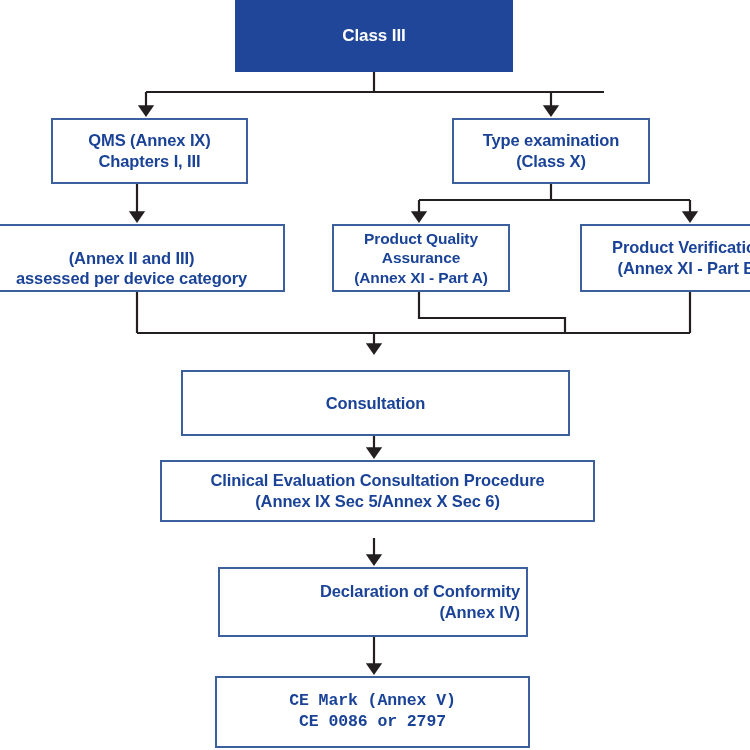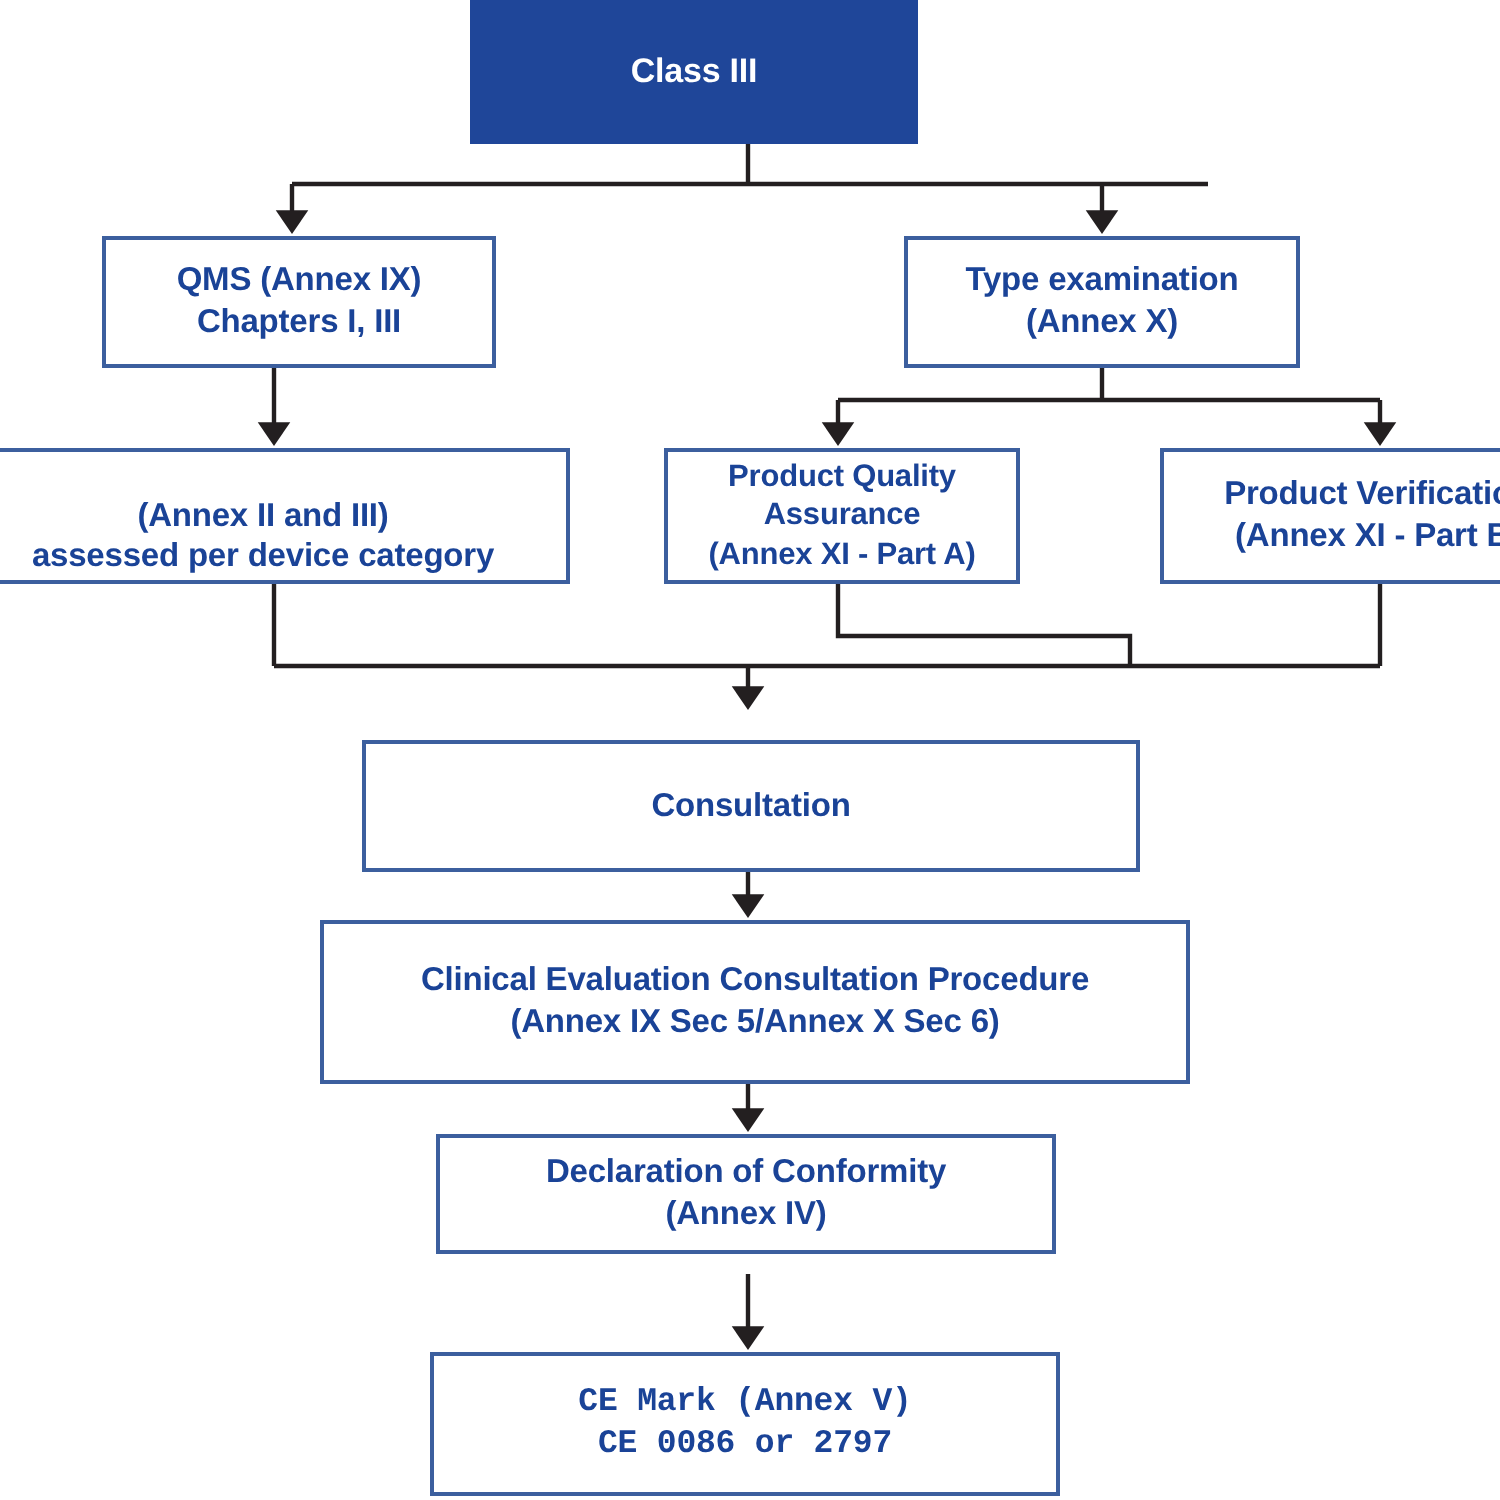--- a/index.html
+++ b/index.html
@@ -85,35 +85,35 @@
       <path d="M374,333 L374,348" marker-end="url(#arrowhead)"></path>
 
       <path d="M374,430 L374,452" marker-end="url(#arrowhead)"></path>
 
       <path d="M374,538 L374,559" marker-end="url(#arrowhead)"></path>
 
       <path d="M374,637 L374,668" marker-end="url(#arrowhead)"></path>
     </g>
   </svg>
 
-  <div class="node node-filled" style="left:235px; top:0px; width:224px; height:72px;">
+  <div class="node node-filled" style="left:235px; top:0px; width:278px; height:72px;">
     <span class="node-text">Class III</span>
   </div>
 
   <div class="node node-outline" style="left:51px; top:118px; width:197px; height:66px;">
     <span class="node-text">
       <span>QMS (Annex IX)</span><br>
       <span>Chapters I, III</span>
     </span>
   </div>
 
   <div class="node node-outline" style="left:452px; top:118px; width:198px; height:66px;">
     <span class="node-text">
       <span>Type examination</span><br>
-      <span>(Annex X)</span>
+      <span>(Class X)</span>
     </span>
   </div>
 
   <div class="node node-outline" style="left:-22px; top:224px; width:307px; height:68px;">
     <span class="node-text">
       <br>
       <span>(Annex II and III)</span><br>
       <span>assessed per device category</span>
     </span>
   </div>
@@ -130,28 +130,28 @@
     <span class="node-text">
       <span>Product Verification</span><br>
       <span>(Annex XI - Part B)</span>
     </span>
   </div>
 
   <div class="node node-outline" style="left:181px; top:370px; width:389px; height:66px;">
     <span class="node-text">Consultation</span>
   </div>
 
-  <div class="node node-outline" style="left:160px; top:460px; width:435px; height:82px;">
+  <div class="node node-outline" style="left:160px; top:460px; width:435px; height:62px;">
     <span class="node-text">
       <span>Clinical Evaluation Consultation Procedure</span><br>
       <span>(Annex IX Sec 5/Annex X Sec 6)</span>
     </span>
   </div>
 
-  <div class="node node-outline" style="left:218px; top:567px; width:310px; height:60px;">
+  <div class="node node-outline" style="left:218px; top:567px; width:310px; height:70px;text-align:right;">
     <span class="node-text">
       <span>Declaration of Conformity</span><br>
       <span>(Annex IV)</span>
     </span>
   </div>
 
   <div class="node node-outline" style="left:215px; top:676px; width:315px; height:72px;font-family:Liberation Mono, monospace;">
     <span class="node-text">
       <span>CE Mark (Annex V)</span><br>
       <span>CE 0086 or 2797</span>

